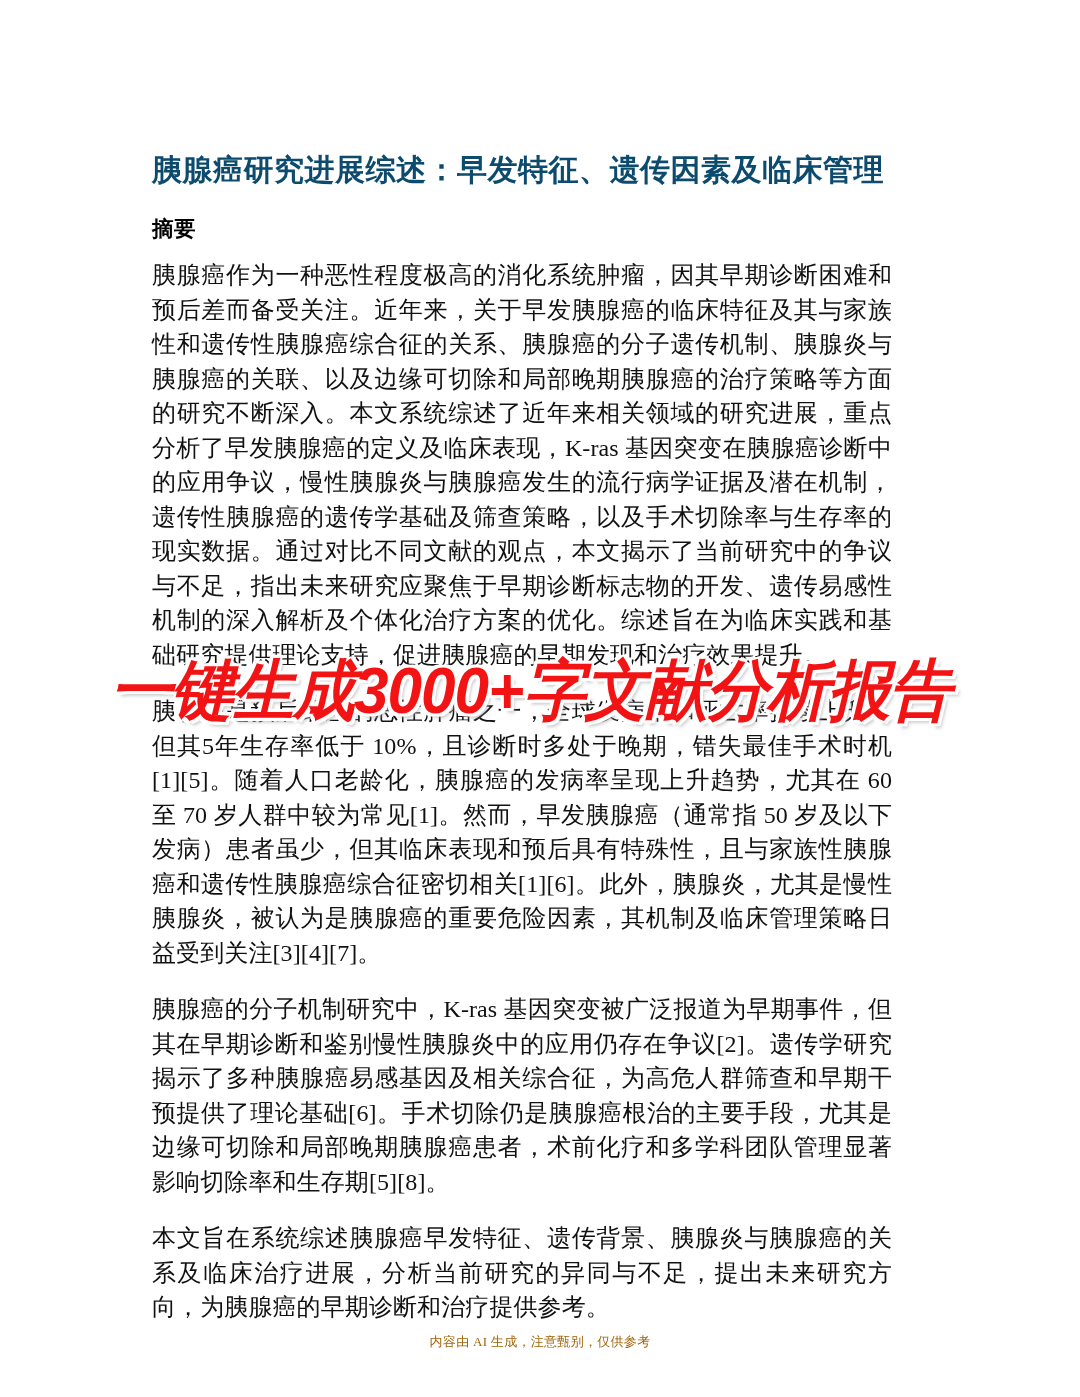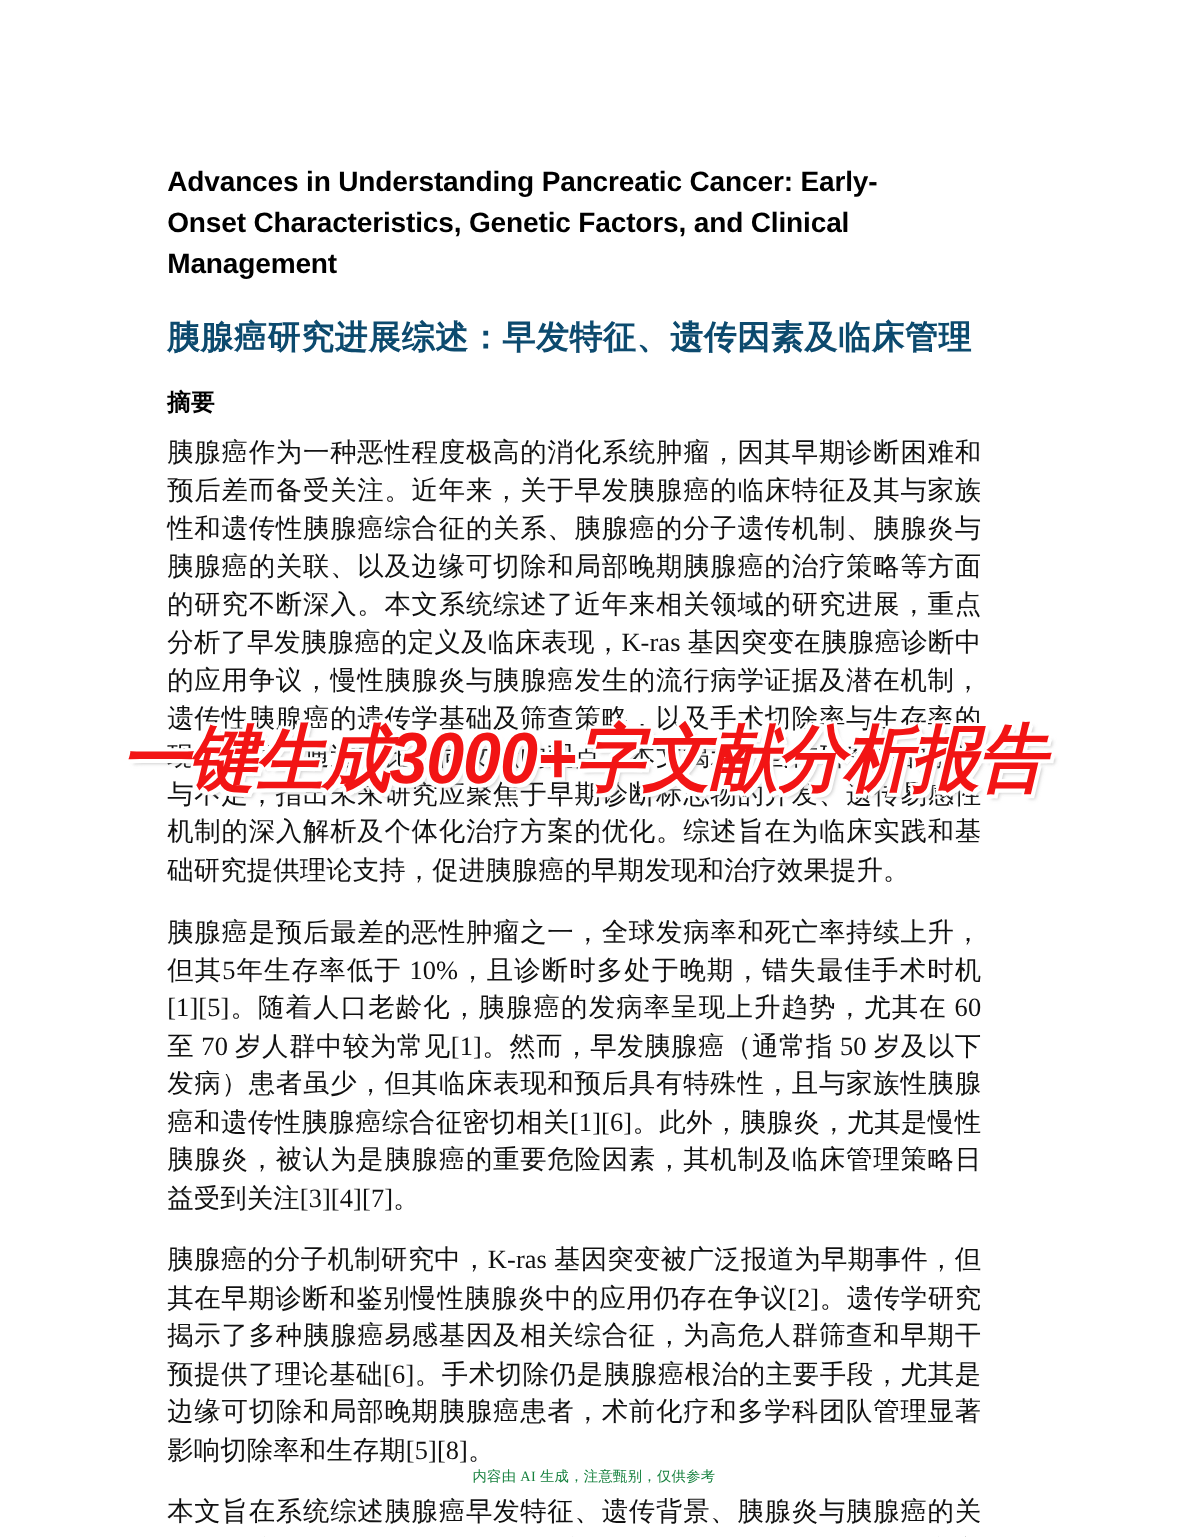--- a/index.html
+++ b/index.html
@@ -116,32 +116,31 @@
   
   .footer {
     position: absolute;
     left: 0;
     top: 1333px;
     width: 1080px;
     text-align: center;
     font-family: "Liberation Serif", "DejaVu Serif", serif;
     font-size: 13px;
     line-height: 18px;
-    color: #15803d;
+    color: #a16207;
     letter-spacing: 0.3px;
   }
 </style>
 </head>
 <body>
 
 <div class="page">
 
   <div class="content">
 
-    <h1 class="en-title">Advances in Understanding Pancreatic Cancer: Early-Onset Characteristics, Genetic Factors, and Clinical Management</h1>
 
     <h2 class="cn-title">胰腺癌研究进展综述：早发特征、遗传因素及临床管理</h2>
 
     <h3 class="h-section">摘要</h3>
 
     <p class="para">胰腺癌作为一种恶性程度极高的消化系统肿瘤，因其早期诊断困难和预后差而备受关注。近年来，关于早发胰腺癌的临床特征及其与家族性和遗传性胰腺癌综合征的关系、胰腺癌的分子遗传机制、胰腺炎与胰腺癌的关联、以及边缘可切除和局部晚期胰腺癌的治疗策略等方面的研究不断深入。本文系统综述了近年来相关领域的研究进展，重点分析了早发胰腺癌的定义及临床表现，K-ras 基因突变在胰腺癌诊断中的应用争议，慢性胰腺炎与胰腺癌发生的流行病学证据及潜在机制，遗传性胰腺癌的遗传学基础及筛查策略，以及手术切除率与生存率的现实数据。通过对比不同文献的观点，本文揭示了当前研究中的争议与不足，指出未来研究应聚焦于早期诊断标志物的开发、遗传易感性机制的深入解析及个体化治疗方案的优化。综述旨在为临床实践和基础研究提供理论支持，促进胰腺癌的早期发现和治疗效果提升。</p>
 
 
     <p class="para">胰腺癌是预后最差的恶性肿瘤之一，全球发病率和死亡率持续上升，但其5年生存率低于 10%，且诊断时多处于晚期，错失最佳手术时机[1][5]。随着人口老龄化，胰腺癌的发病率呈现上升趋势，尤其在 60 至 70 岁人群中较为常见[1]。然而，早发胰腺癌（通常指 50 岁及以下发病）患者虽少，但其临床表现和预后具有特殊性，且与家族性胰腺癌和遗传性胰腺癌综合征密切相关[1][6]。此外，胰腺炎，尤其是慢性胰腺炎，被认为是胰腺癌的重要危险因素，其机制及临床管理策略日益受到关注[3][4][7]。</p>
 

